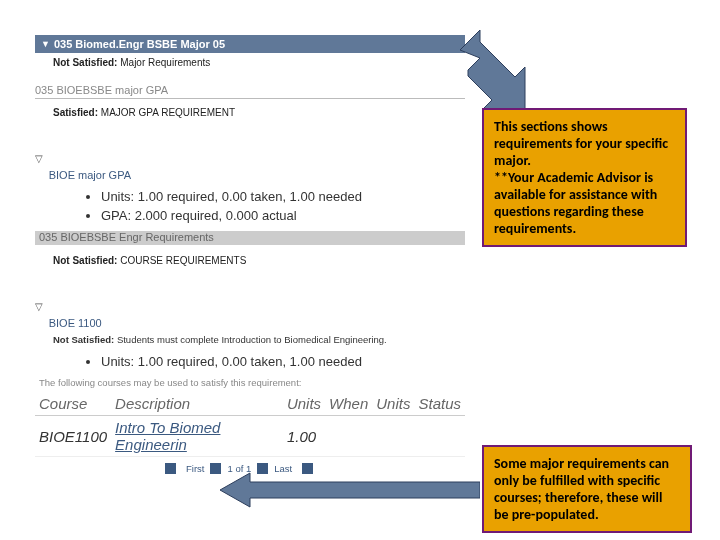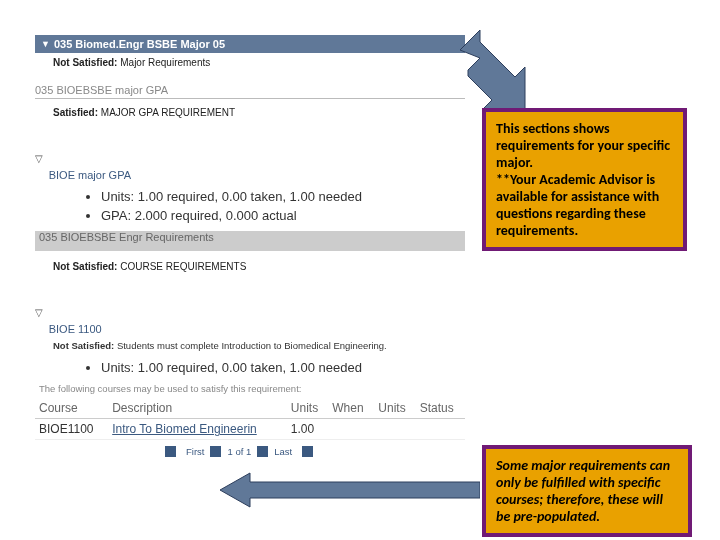--- a/index.html
+++ b/index.html
@@ -10,33 +10,33 @@
   .header-bar .tri { margin-right: 4px; font-size: 9px; }
   .bold { font-weight: bold; }
   .sub { padding: 4px 8px 10px 18px; font-size: 10px; color: #222; }
   .sub-title { color: #888; font-size: 11px; border-bottom: 1px solid #bbb; padding-bottom: 2px; margin: 6px 0 4px 0; }
   .toggle-row { display: flex; align-items: center; margin: 8px 0 4px 0; }
   .toggle-row .tri { color: #555; font-size: 10px; margin-right: 6px; }
   .row-title { color: #3b5980; font-size: 11px; margin-top: 33px; }
   .body-text { padding-left: 18px; font-size: 9.5px; color: #333; line-height: 1.4; }
   .bullets { padding-left: 34px; margin: 8px 0; }
   .bullets li { font-size: 13px; color: #333; margin-bottom: 4px; margin-left: 32px; }
-  .sep-bar { background: #ccc; height: 20px; margin: 6px 0; }
+  .sep-bar { background: #ccc; height: 14px; margin: 6px 0; }
   .sep-text { font-size: 11px; color: #666; padding: 0 4px; }
   .note-text { font-size: 9.5px; color: #888; padding-left: 4px; margin: 8px 0 4px 0; }
-  table.courses { width: 100%; border-collapse: collapse; font-size: 12px; }
+  table.courses { width: 100%; border-collapse: collapse; font-size: 15px; font-style: italic; }
   table.courses th { text-align: left; color: #666; font-weight: normal; border-bottom: 1px solid #ccc; padding: 3px 4px; }
   table.courses td { padding: 3px 4px; color: #333; border-bottom: 1px solid #eee; }
   .course-link { color: #3b5980; text-decoration: underline; }
   .pager { margin-top: 6px; display: flex; gap: 6px; align-items: center; font-size: 9.5px; color: #3b5980; justify-content: flex-start; padding-left: 130px; }
   .pager .btn { display: inline-flex; align-items: center; gap: 10px; }
   .pager .pgicon { width: 11px; height: 11px; background: #3b5980; display: inline-block; }
-  .callout { position: absolute; border: 4px solid #701a75; background: #e9a100; padding: 8px 10px; font-family: Calibri, Arial, sans-serif; font-size: 14px; font-weight: bold; color: #000; }
+  .callout { position: absolute; border: 2px solid #701a75; background: #e9a100; padding: 8px 10px; font-family: Calibri, Arial, sans-serif; font-size: 14px; font-weight: bold; color: #000; }
   .callout1 { left: 482px; top: 108px; width: 205px; }
-  .callout2 { left: 482px; top: 445px; width: 210px; font-style: italic; }
+  .callout2 { left: 482px; top: 445px; width: 210px; }
   .arrow { position: absolute; }
   .arrow svg { display: block; }
 </style>
 </head>
 <body>
 
 <div class="page">
   <div class="audit">
 
     <div class="header-bar">

